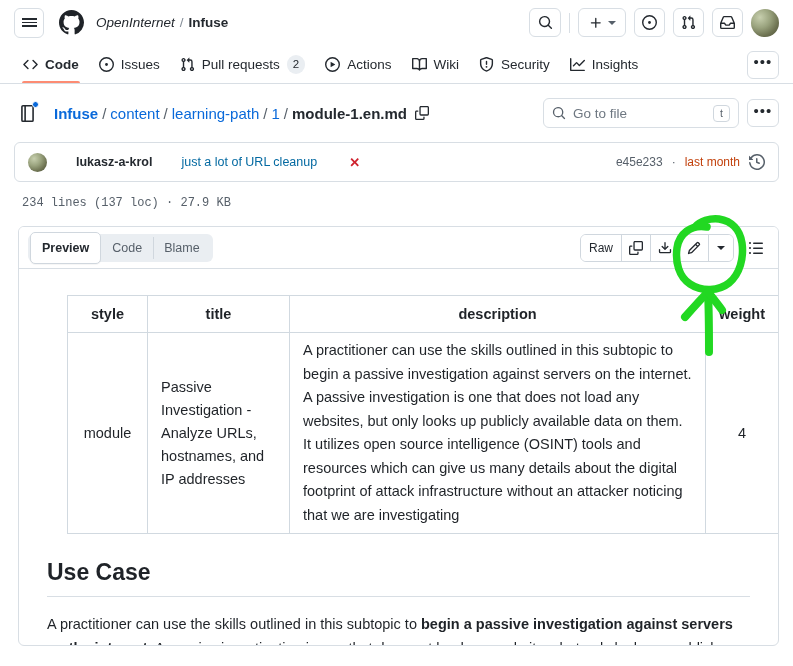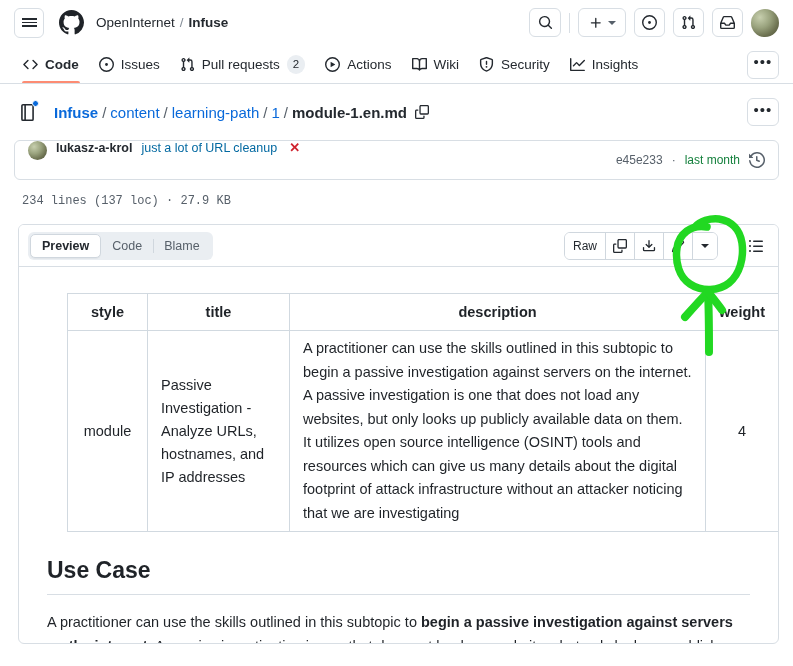--- a/index.html
+++ b/index.html
@@ -41,21 +41,21 @@
     display: flex; align-items: center; justify-content: center;
     cursor: pointer; flex: 0 0 auto;
   }
   .crumbs-top {
     margin-left: 10px;
     font-size: 13.5px;
     color: #24292f;
     white-space: nowrap;
     display: flex; align-items: center; gap: 5px;
   }
-  .crumbs-top .owner { color: #24292f; cursor: pointer; }
+  .crumbs-top .owner { color: #24292f; cursor: pointer; font-style: italic; }
   .crumbs-top .sep { color: #848d97; }
   .crumbs-top .repo { color: #24292f; font-weight: bold; cursor: pointer; }
 
   .header-right {
     margin-left: auto;
     display: flex; align-items: center; gap: 8px;
   }
   .hbtn {
     height: 29px;
     min-width: 31px;
@@ -212,23 +212,24 @@
     display: flex; align-items: center; justify-content: center;
     background: #fff;
   }
 
   
   .commit-box {
     margin: 6px 14px 0 14px;
     border: 1px solid #d8dee4;
     border-radius: 6px;
     height: 40px;
-    display: flex; 
+    display: flex; align-items: center;
     padding: 0 13px;
     background: #fff;
+    gap: 20px;
   }
   .c-avatar {
     width: 19px; height: 19px; border-radius: 50%;
     background: radial-gradient(circle at 32% 30%, #c7cfae 0%, #9aa37e 38%, #6e7352 68%, #4a4d36 100%);
     flex: 0 0 auto;
     cursor: pointer;
   }
   .c-author {
     margin-left: 9px;
     font-size: 12.5px; font-weight: bold; color: #24292f;
@@ -246,21 +247,21 @@
     font-weight: bold;
     cursor: pointer;
     line-height: 1;
   }
   .commit-right {
     margin-left: auto;
     display: flex; align-items: center; gap: 9px;
   }
   .c-hash { font-size: 12px; color: #57606a; cursor: pointer; }
   .c-sep { color: #57606a; font-size: 12px; }
-  .c-when { font-size: 12px; color: #15803d; }
+  .c-when { font-size: 12px; color: #c2410c; }
   .history-icon { cursor: pointer; display: flex; align-items: center; }
 
   
   .file-meta {
     margin: 14px 14px 0 22px;
     font-family: Liberation Mono, monospace;
     font-size: 12px;
     color: #57606a;
   }
 
@@ -285,21 +286,21 @@
     background: #eaeef2;
     border-radius: 6px;
     padding: 2px;
     height: 28px;
     align-items: center;
   }
   .seg-item {
     font-size: 12.5px;
     color: #57606a;
     padding: 0 11px;
-    height: 24px;
+    height: 32px;
     display: flex; align-items: center;
     cursor: pointer;
     border-radius: 5px;
     position: relative;
   }
   .seg-item.active {
     background: #fff;
     color: #24292f;
     font-weight: bold;
     border: 1px solid #d0d7de;
@@ -307,21 +308,21 @@
   }
   .seg-item.divided::before {
     content: "";
     position: absolute;
     left: 0; top: 5px; bottom: 5px;
     width: 1px;
     background: #d0d7de;
   }
   .toolbar-right {
     margin-left: auto;
-    display: flex; align-items: center; gap: 16px;
+    display: flex; align-items: center; gap: 0;
   }
   .btn-group {
     display: flex;
     border: 1px solid #d0d7de;
     border-radius: 6px;
     height: 28px;
     overflow: hidden;
     background: #fff;
   }
   .bg-item {
@@ -532,20 +533,27 @@
     <span class="pc-file">module-1.en.md</span>
     <span class="copy-path">
       <svg width="14" height="14" viewBox="0 0 16 16">
           <path fill="#24292f" d="M0 6.75C0 5.784.784 5 1.75 5h1.5a.75.75 0 010 1.5h-1.5a.25.25 0 00-.25.25v7.5c0 .138.112.25.25.25h7.5a.25.25 0 00.25-.25v-1.5a.75.75 0 011.5 0v1.5A1.75 1.75 0 019.25 16h-7.5A1.75 1.75 0 010 14.25z"></path>
           <path fill="#24292f" d="M5 1.75C5 .784 5.784 0 6.75 0h7.5C15.216 0 16 .784 16 1.75v7.5A1.75 1.75 0 0114.25 11h-7.5A1.75 1.75 0 015 9.25zm1.75-.25a.25.25 0 00-.25.25v7.5c0 .138.112.25.25.25h7.5a.25.25 0 00.25-.25v-7.5a.25.25 0 00-.25-.25z"></path>
         </svg>
     </span>
   </div>
 
   <div class="file-bar-right">
+    <div class="goto-file">
+      <svg width="14" height="14" viewBox="0 0 16 16">
+          <path fill="#57606a" d="M10.68 11.74a6 6 0 01-7.922-8.982 6 6 0 018.982 7.922l3.04 3.04a.749.749 0 01-.326 1.275.749.749 0 01-.734-.215zM11.5 7a4.5 4.5 0 10-9 0 4.5 4.5 0 009 0z"></path>
+        </svg>
+      <span class="ph">Go to file</span>
+      <span class="kbd">t</span>
+    </div>
     <div class="dots-btn" style="margin-left:0;">•••</div>
   </div>
 </div>
 
 <div class="commit-box">
   <div class="c-avatar"></div>
   <span class="c-author">lukasz-a-krol</span>
   <span class="c-msg">just a lot of URL cleanup</span>
   <span class="c-status-x">✕</span>
   <div class="commit-right">

